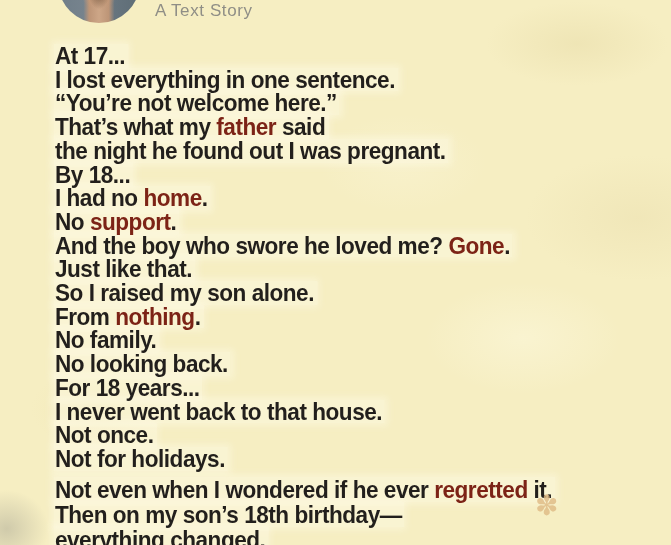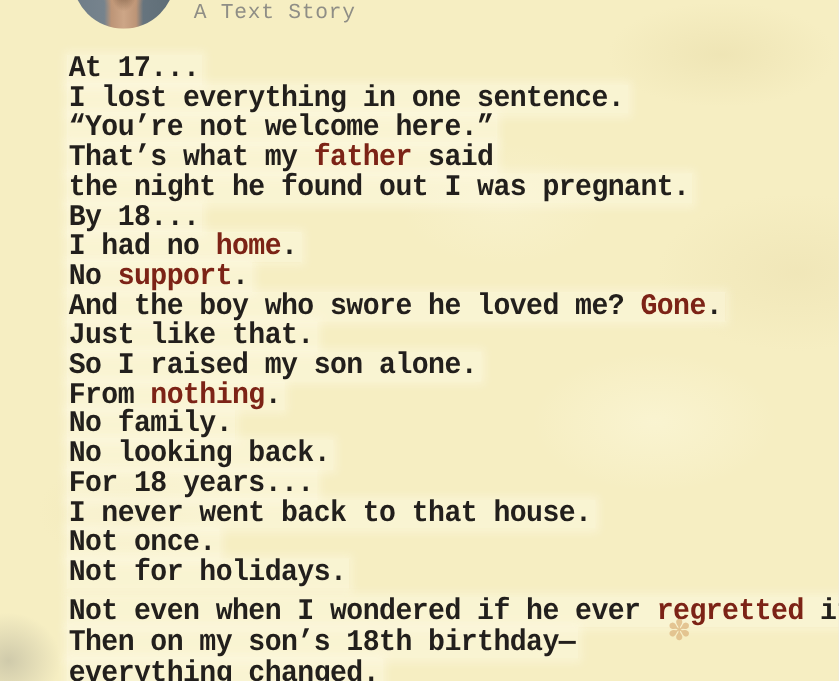--- a/index.html
+++ b/index.html
@@ -15,21 +15,21 @@
     width:671px;height:545px;
     overflow:hidden;
     background-color:var(--bg);
     background-image:
       radial-gradient(ellipse 130px 60px at 86% 8%,  rgba(222,208,152,0.30), rgba(222,208,152,0) 70%),
       radial-gradient(ellipse 160px 90px at 95% 40%, rgba(226,212,160,0.28), rgba(226,212,160,0) 70%),
       radial-gradient(ellipse 140px 80px at 78% 62%, rgba(252,248,220,0.55), rgba(252,248,220,0) 70%),
       radial-gradient(ellipse 120px 70px at 60% 30%, rgba(250,245,214,0.45), rgba(250,245,214,0) 70%),
       radial-gradient(ellipse 60px 55px  at 1% 97%,  rgba(160,158,142,0.45), rgba(160,158,142,0) 70%),
       radial-gradient(ellipse 100px 60px at 15% 75%, rgba(236,224,170,0.35), rgba(236,224,170,0) 70%);
-    font-family:Liberation Mono, monospace;
+    font-family:Liberation Sans, sans-serif;
   }
   
   .avatar{
     position:absolute;
     left:58px;top:-59px;
     width:82px;height:82px;
     border-radius:50%;
     overflow:hidden;
     background-image:
       radial-gradient(ellipse 15px 24px at 50% 62%, rgba(58,40,26,0.55), rgba(58,40,26,0) 72%),

